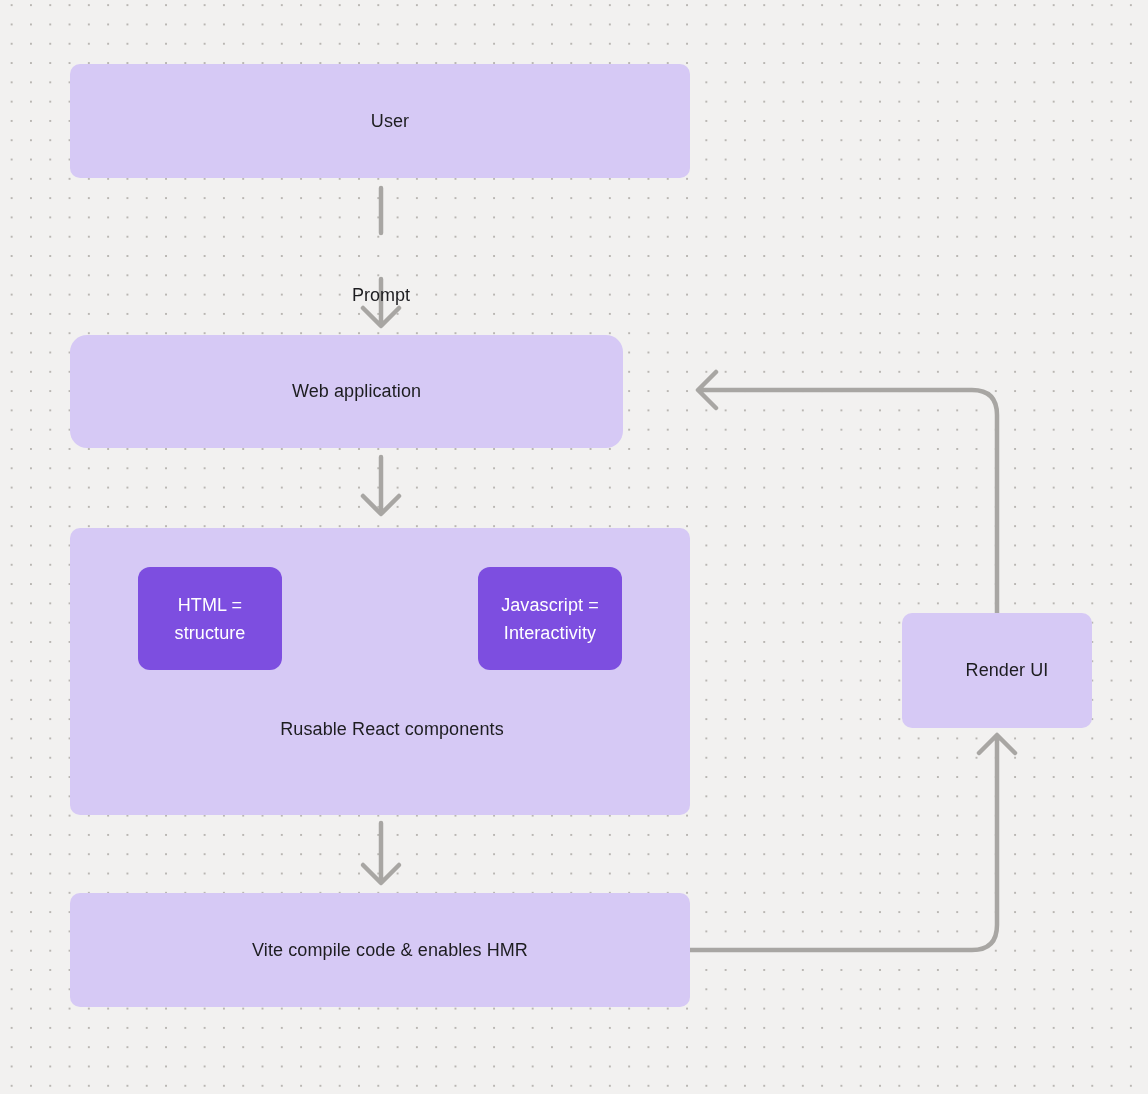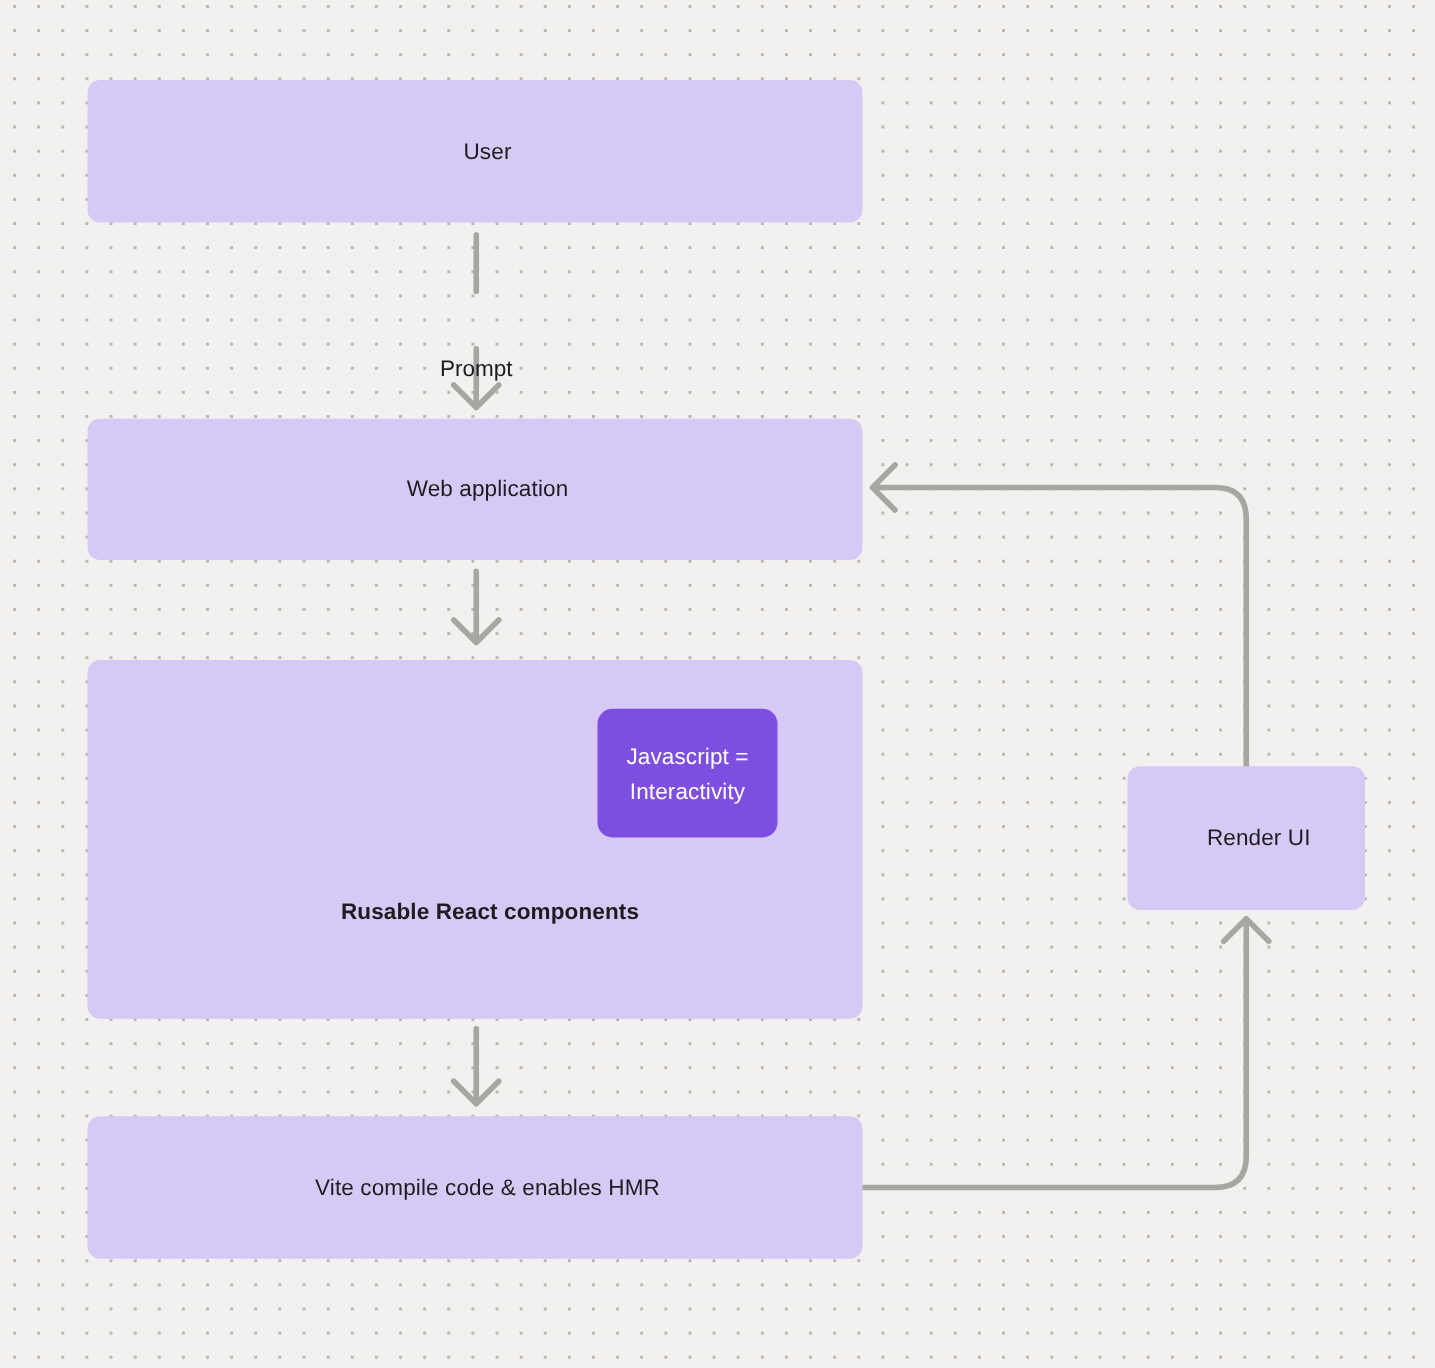--- a/index.html
+++ b/index.html
@@ -58,21 +58,21 @@
   }
   .node.group {
     background: var(--node-fill-light, #d6c9f5);
     display: block;
   }
   .group-label {
     position: absolute;
     left: 0; right: 0;
     top: 191px;
     font-size: 18px;
-    font-weight: 700;
+    font-weight: 400;
     color: var(--text-dark, #1d1d20);
     margin-left: 24px;
   }
   .edge-label {
     position: absolute;
     font-size: 18px;
     font-weight: 500;
     text-align: center;
     color: var(--text-dark, #1d1d20);
   }
@@ -94,25 +94,28 @@
 
     <path class="edge" d="M997 613 V415 Q997 390 972 390 H700 M716 372 L698 390 L716 408"></path>
   </svg>
 
   <div class="node light" style="left:70px; top:64px; width:620px; height:114px;">
     <span>User</span>
   </div>
 
   <div class="edge-label" style="left:311px; top:245px; width:140px;margin-top:40px;">Prompt</div>
 
-  <div class="node light" style="left:70px; top:335px; width:620px; height:113px;">
+  <div class="node light" style="left:70px; top:335px; width:553px; height:113px;border-radius:17px;">
     <span>Web application</span>
   </div>
 
   <div class="node light group" style="left:70px; top:528px; width:620px; height:287px;">
+    <div class="node dark" style="left:68px; top:39px; width:144px; height:103px;">
+      <span>HTML = structure</span>
+    </div>
     <div class="node dark" style="left:408px; top:39px; width:144px; height:103px;text-align:center;">
       <span>Javascript = Interactivity</span>
     </div>
     <div class="group-label">Rusable React components</div>
   </div>
 
   <div class="node light" style="left:70px; top:893px; width:620px; height:114px;align-items:center;">
     <span>Vite compile code &amp; enables HMR</span>
   </div>
 

